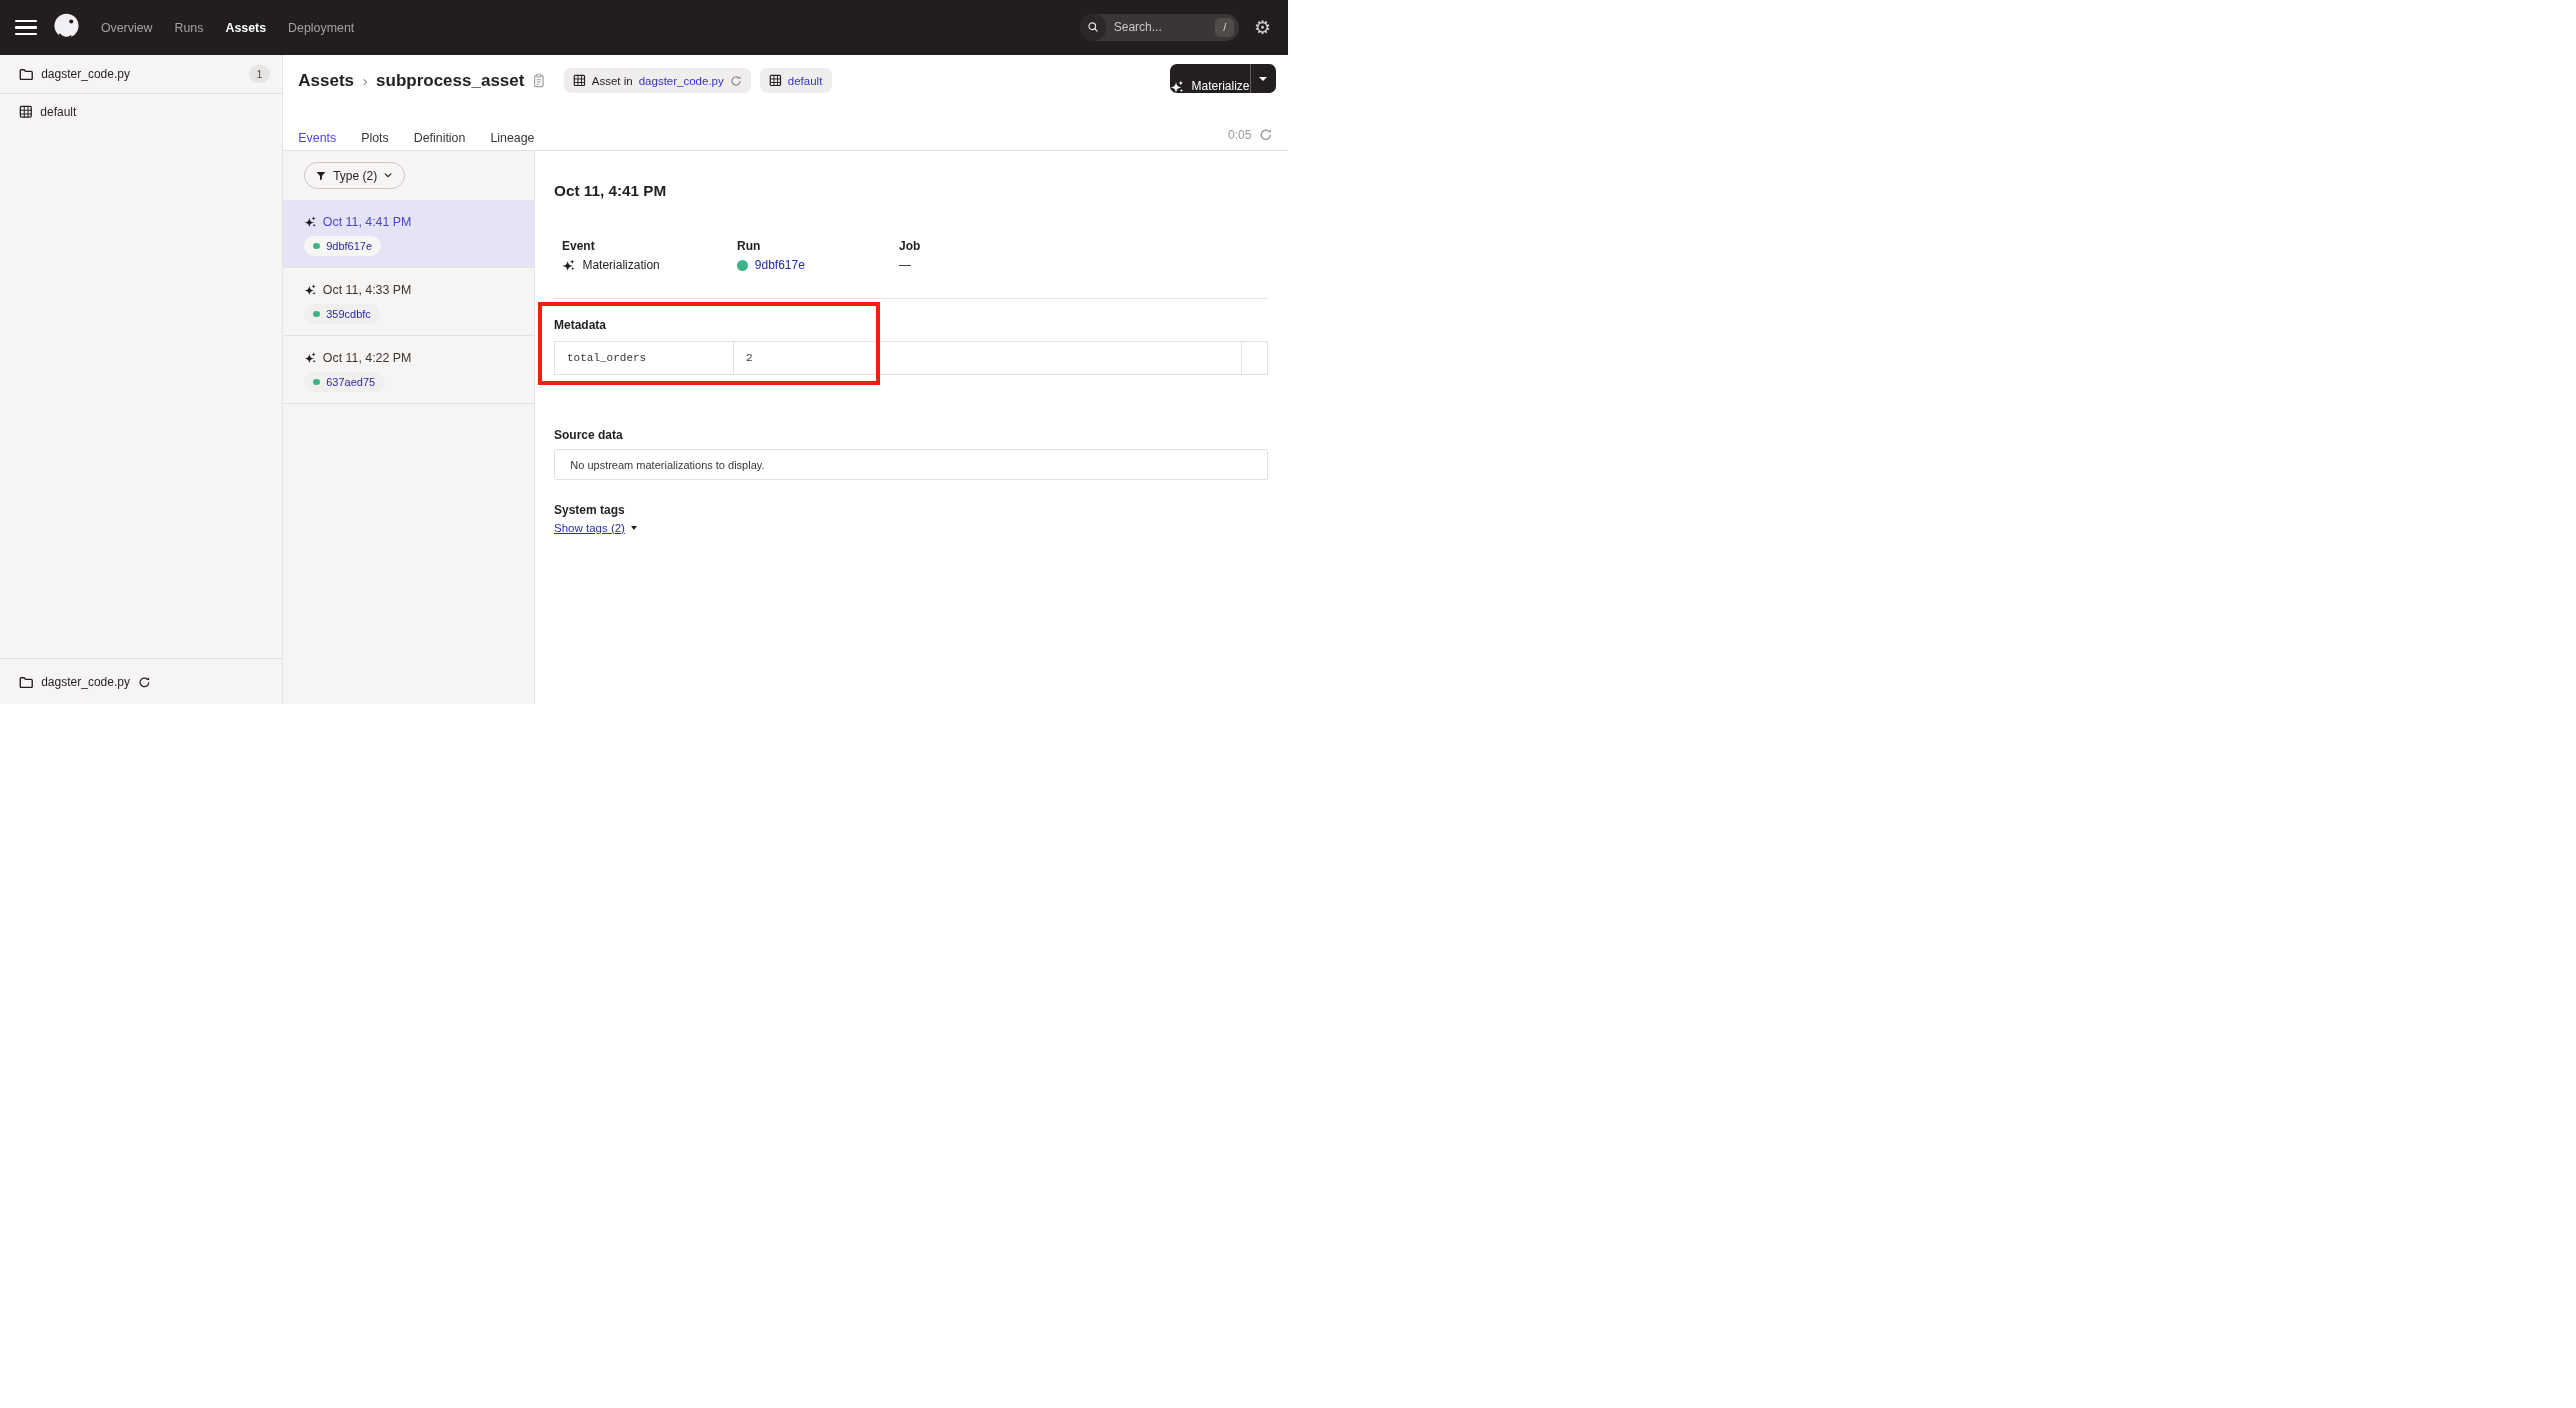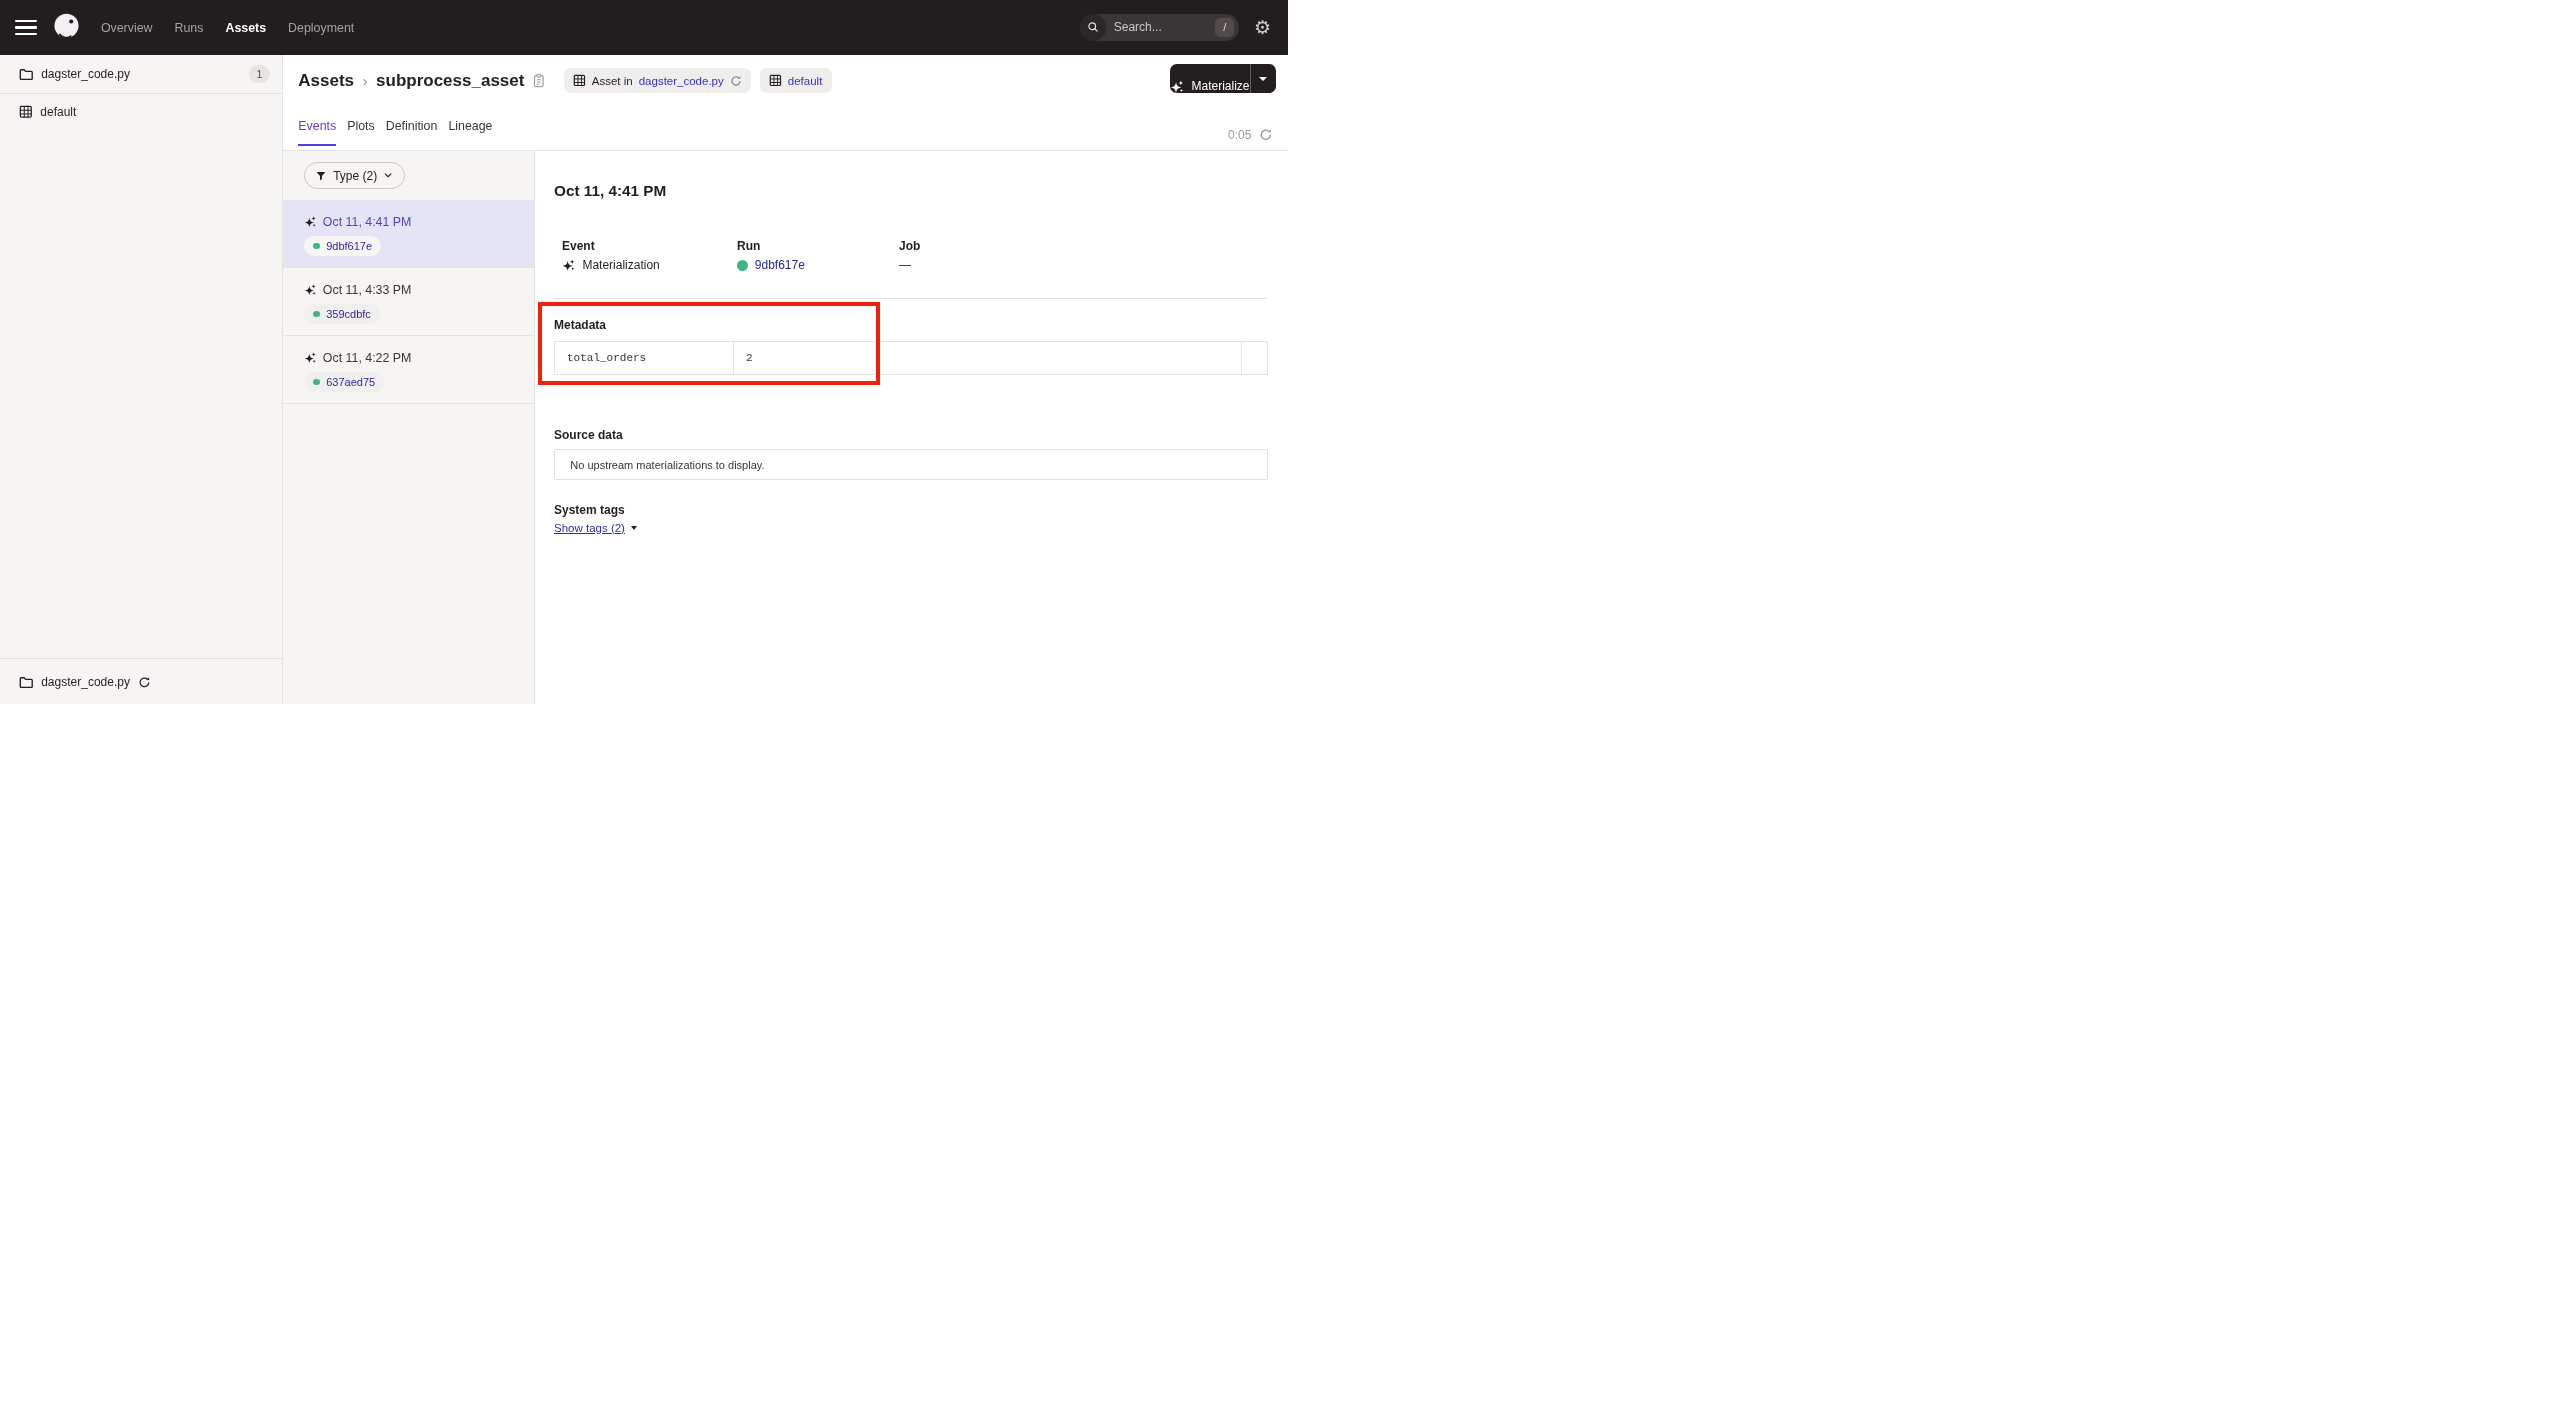--- a/index.html
+++ b/index.html
@@ -50,21 +50,21 @@
   .pill-wrap { display:flex; gap:8.5px; margin-left:10.2px; }
 
   .materialize { position:absolute; right:12px; top:9.4px; height:29px; background:#231F20; border-radius:6.8px;
                  display:flex; align-items:stretch; color:#fff; cursor:pointer; }
   .mat-main { display:flex; align-items:flex-end; gap:6.8px; padding:0 0; }
   .mat-label { font-size:12px; font-weight:500; }
   .mat-divider { width:0.9px; background:rgba(255,255,255,0.28); margin:0; }
   .mat-caret { width:25.6px; display:flex; align-items:center; justify-content:center; }
   .caret-down { width:0; height:0; border-left:4.3px solid transparent; border-right:4.3px solid transparent; border-top:4.3px solid currentColor; }
 
-  .tabs { position:absolute; left:15.3px; top:64px; display:flex; gap:11px; }
+  .tabs { position:absolute; left:15.3px; top:76px; display:flex; gap:25px; }
   .tab { font-size:12.4px; font-weight:500; color:#3A3634; padding-bottom:10.2px; cursor:pointer; line-height:14.5px; }
   .tab.active { color:#4F43DD; border-bottom:2.1px solid #4F43DD; }
   .refresh-timer { position:absolute; right:15.3px; top:73px; display:flex; align-items:center; gap:7.7px; color:#9B9796; font-size:12px; }
 
   .panels { position:absolute; left:0; right:0; top:95px; bottom:0; border-top:0.9px solid #E5E3E2; display:flex; }
 
   
   .event-list { width:252px; background:#F6F5F4; border-right:0.9px solid #E5E3E2; }
   .filter-row { height:49px; padding:11px 0 0 21px; }
   .filter-btn { display:inline-flex; align-items:center; gap:6px; height:27px; padding:0 10.2px; border:0.9px solid #C9C6C4;

